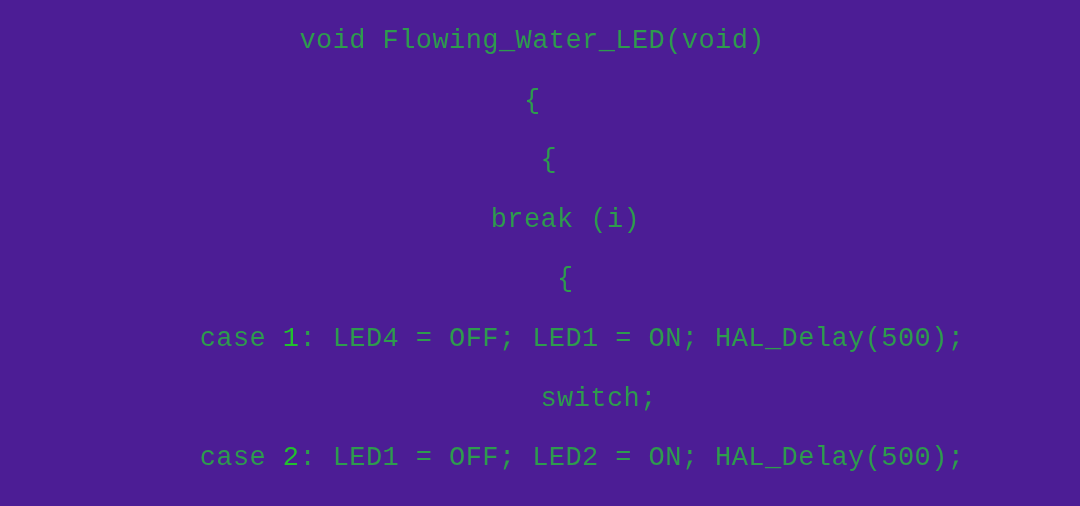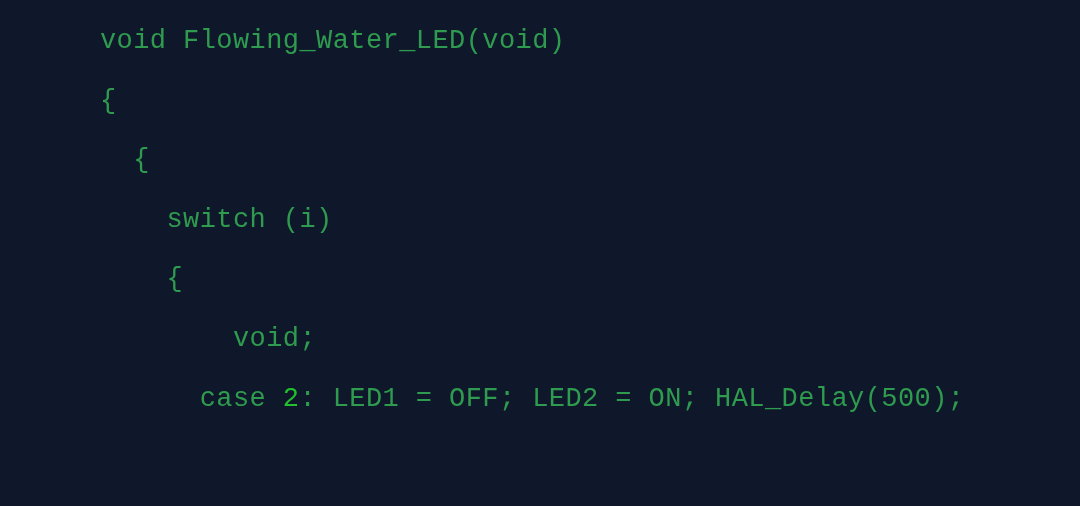--- a/index.html
+++ b/index.html
@@ -14,21 +14,22 @@
     overflow: hidden;
     font-family: "Liberation Mono", "DejaVu Sans Mono", monospace;
   }
 
   #code-listing {
     position: absolute;
     left: 0;
     top: 0;
     width: 1080px;
     height: 506px;
-    background: #0f172a;
+    background: #4c1d95;
+    text-align: center;
   }
 
   .code-block {
     position: absolute;
     left: 100px;
     top: 0px;
     font-family: "Liberation Mono", "DejaVu Sans Mono", monospace;
     font-size: 27px;
     line-height: 29.8px;
     letter-spacing: 0.42px;
@@ -49,23 +50,24 @@
     color: #22c02e;
   }
 </style>
 </head>
 <body>
 
 <div id="code-listing">
   <pre class="code-block" id="code-block"><span class="code-line">void Flowing_Water_LED(void)</span>
 <span class="code-line">{</span>
 <span class="code-line">  {</span>
-<span class="code-line">    switch (i)</span>
+<span class="code-line">    break (i)</span>
 <span class="code-line">    {</span>
-<span class="code-line">        void;</span>
+<span class="code-line">      case <span class="case-num">1</span>: LED4 = OFF; LED1 = ON; HAL_Delay(500);</span>
+<span class="code-line">        switch;</span>
 <span class="code-line">      case <span class="case-num">2</span>: LED1 = OFF; LED2 = ON; HAL_Delay(500);</span>
 
 
 
 
 
 
 
 
 </pre>

